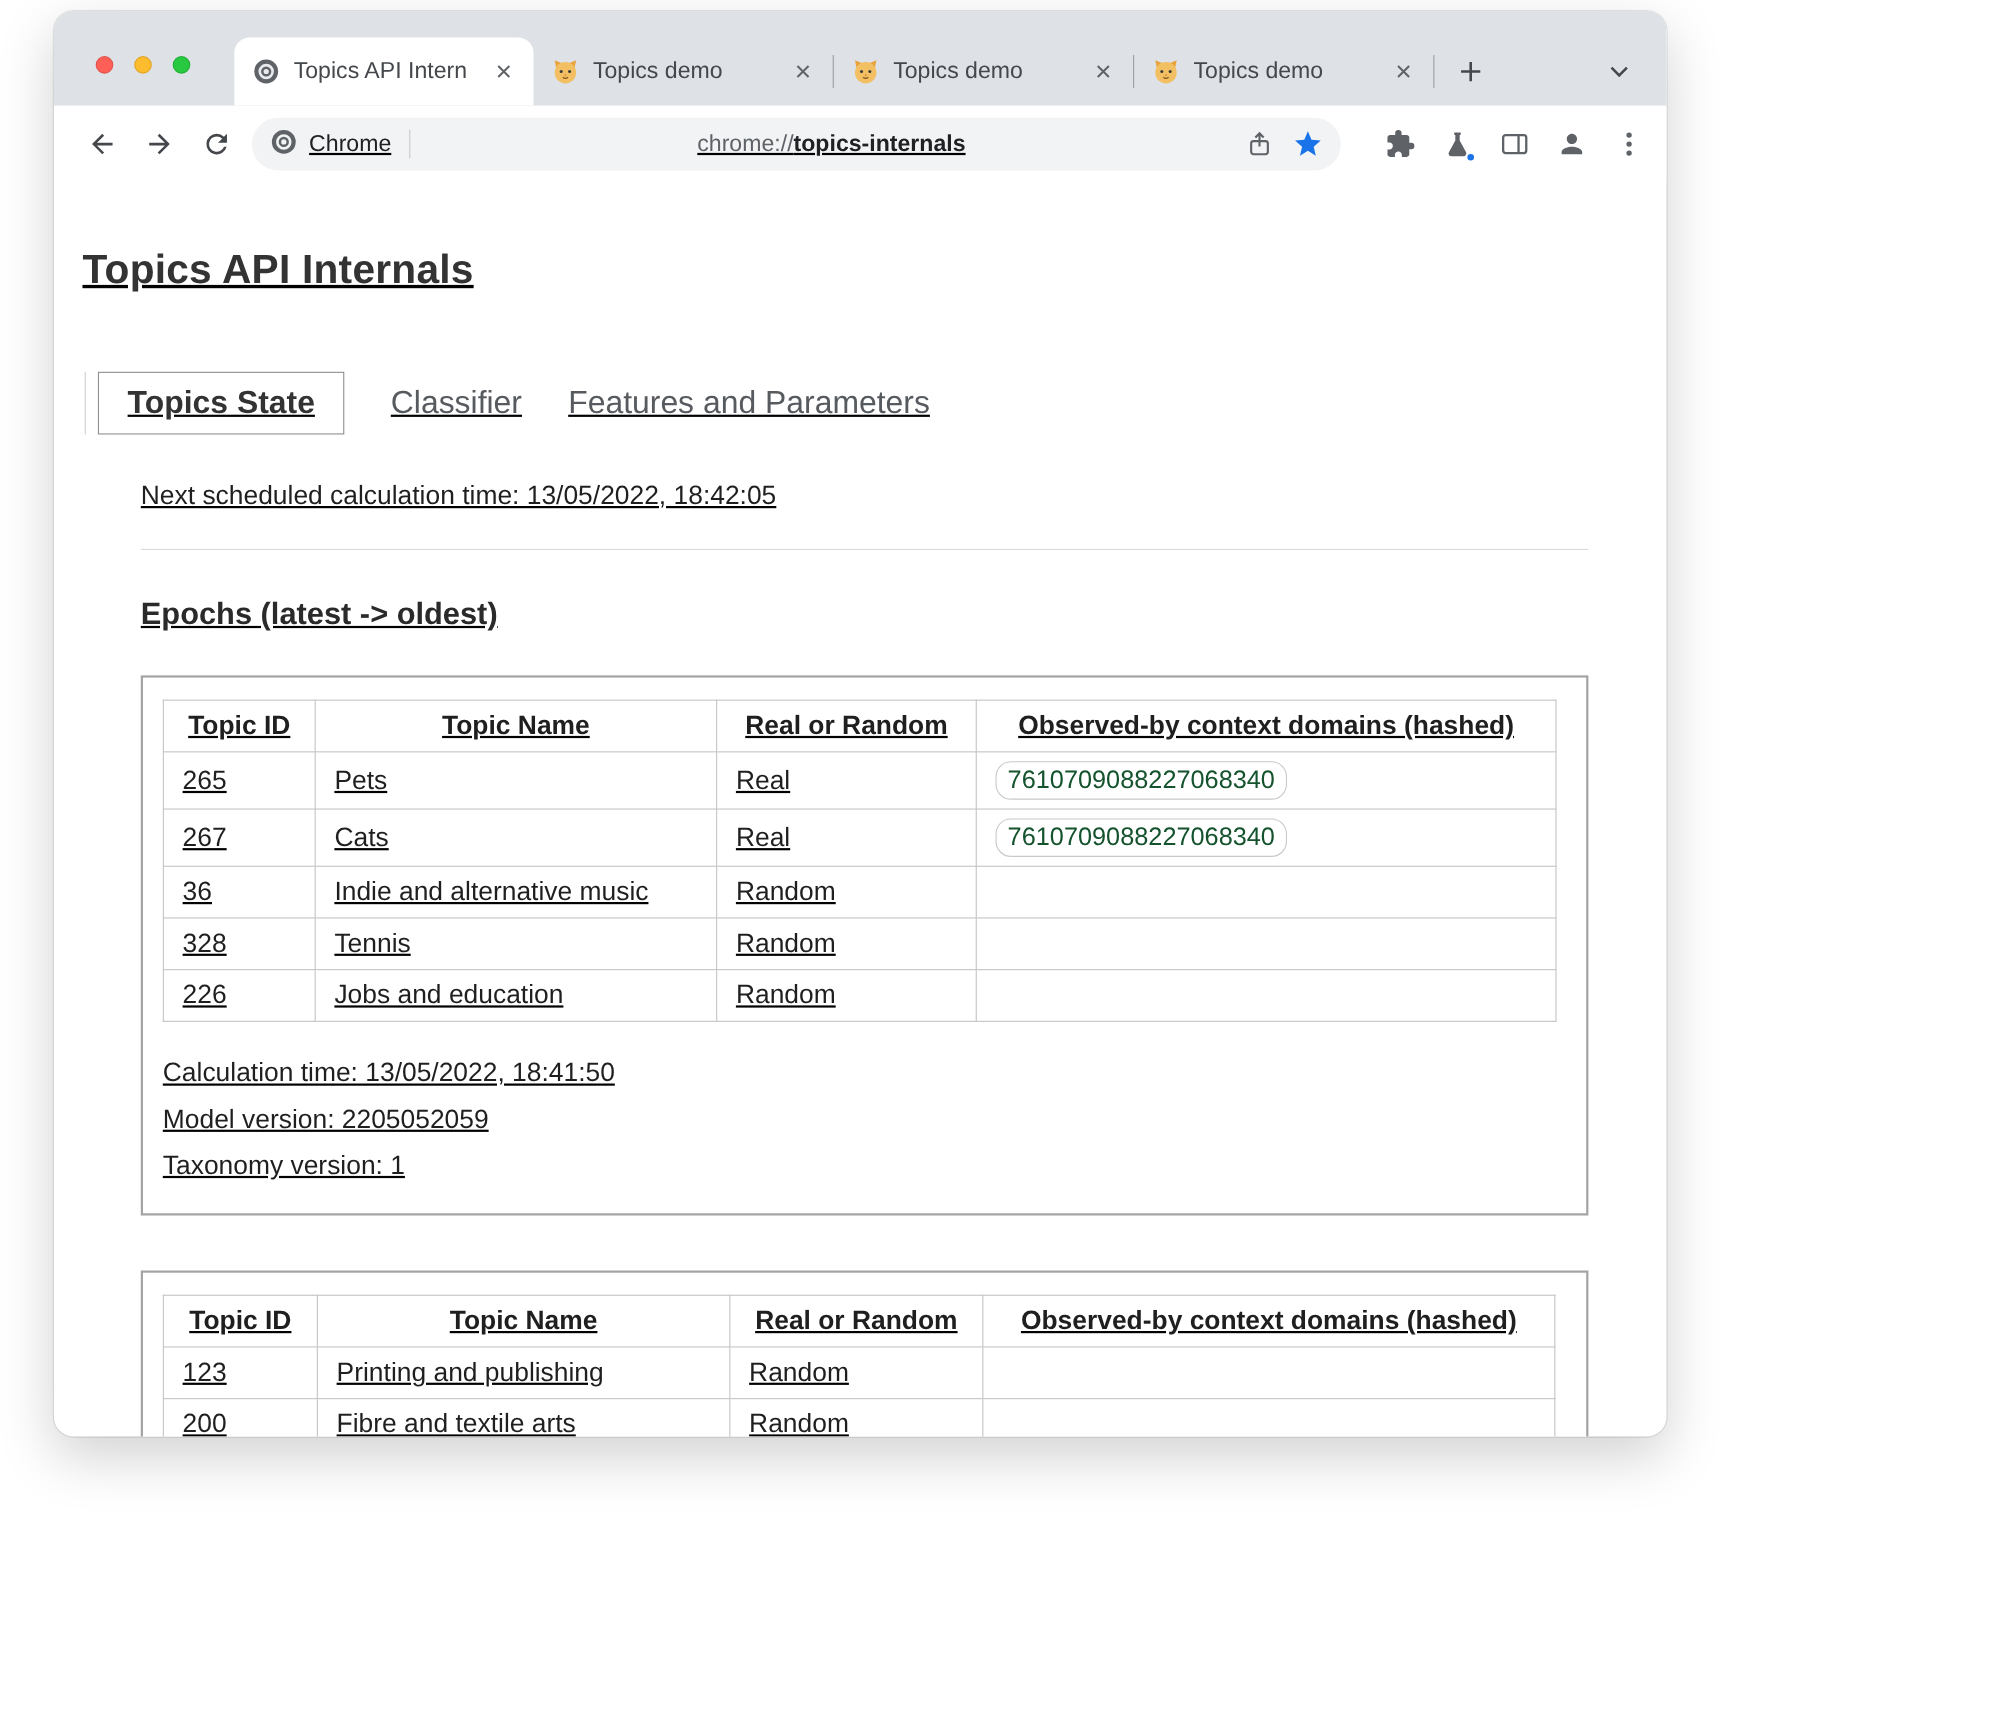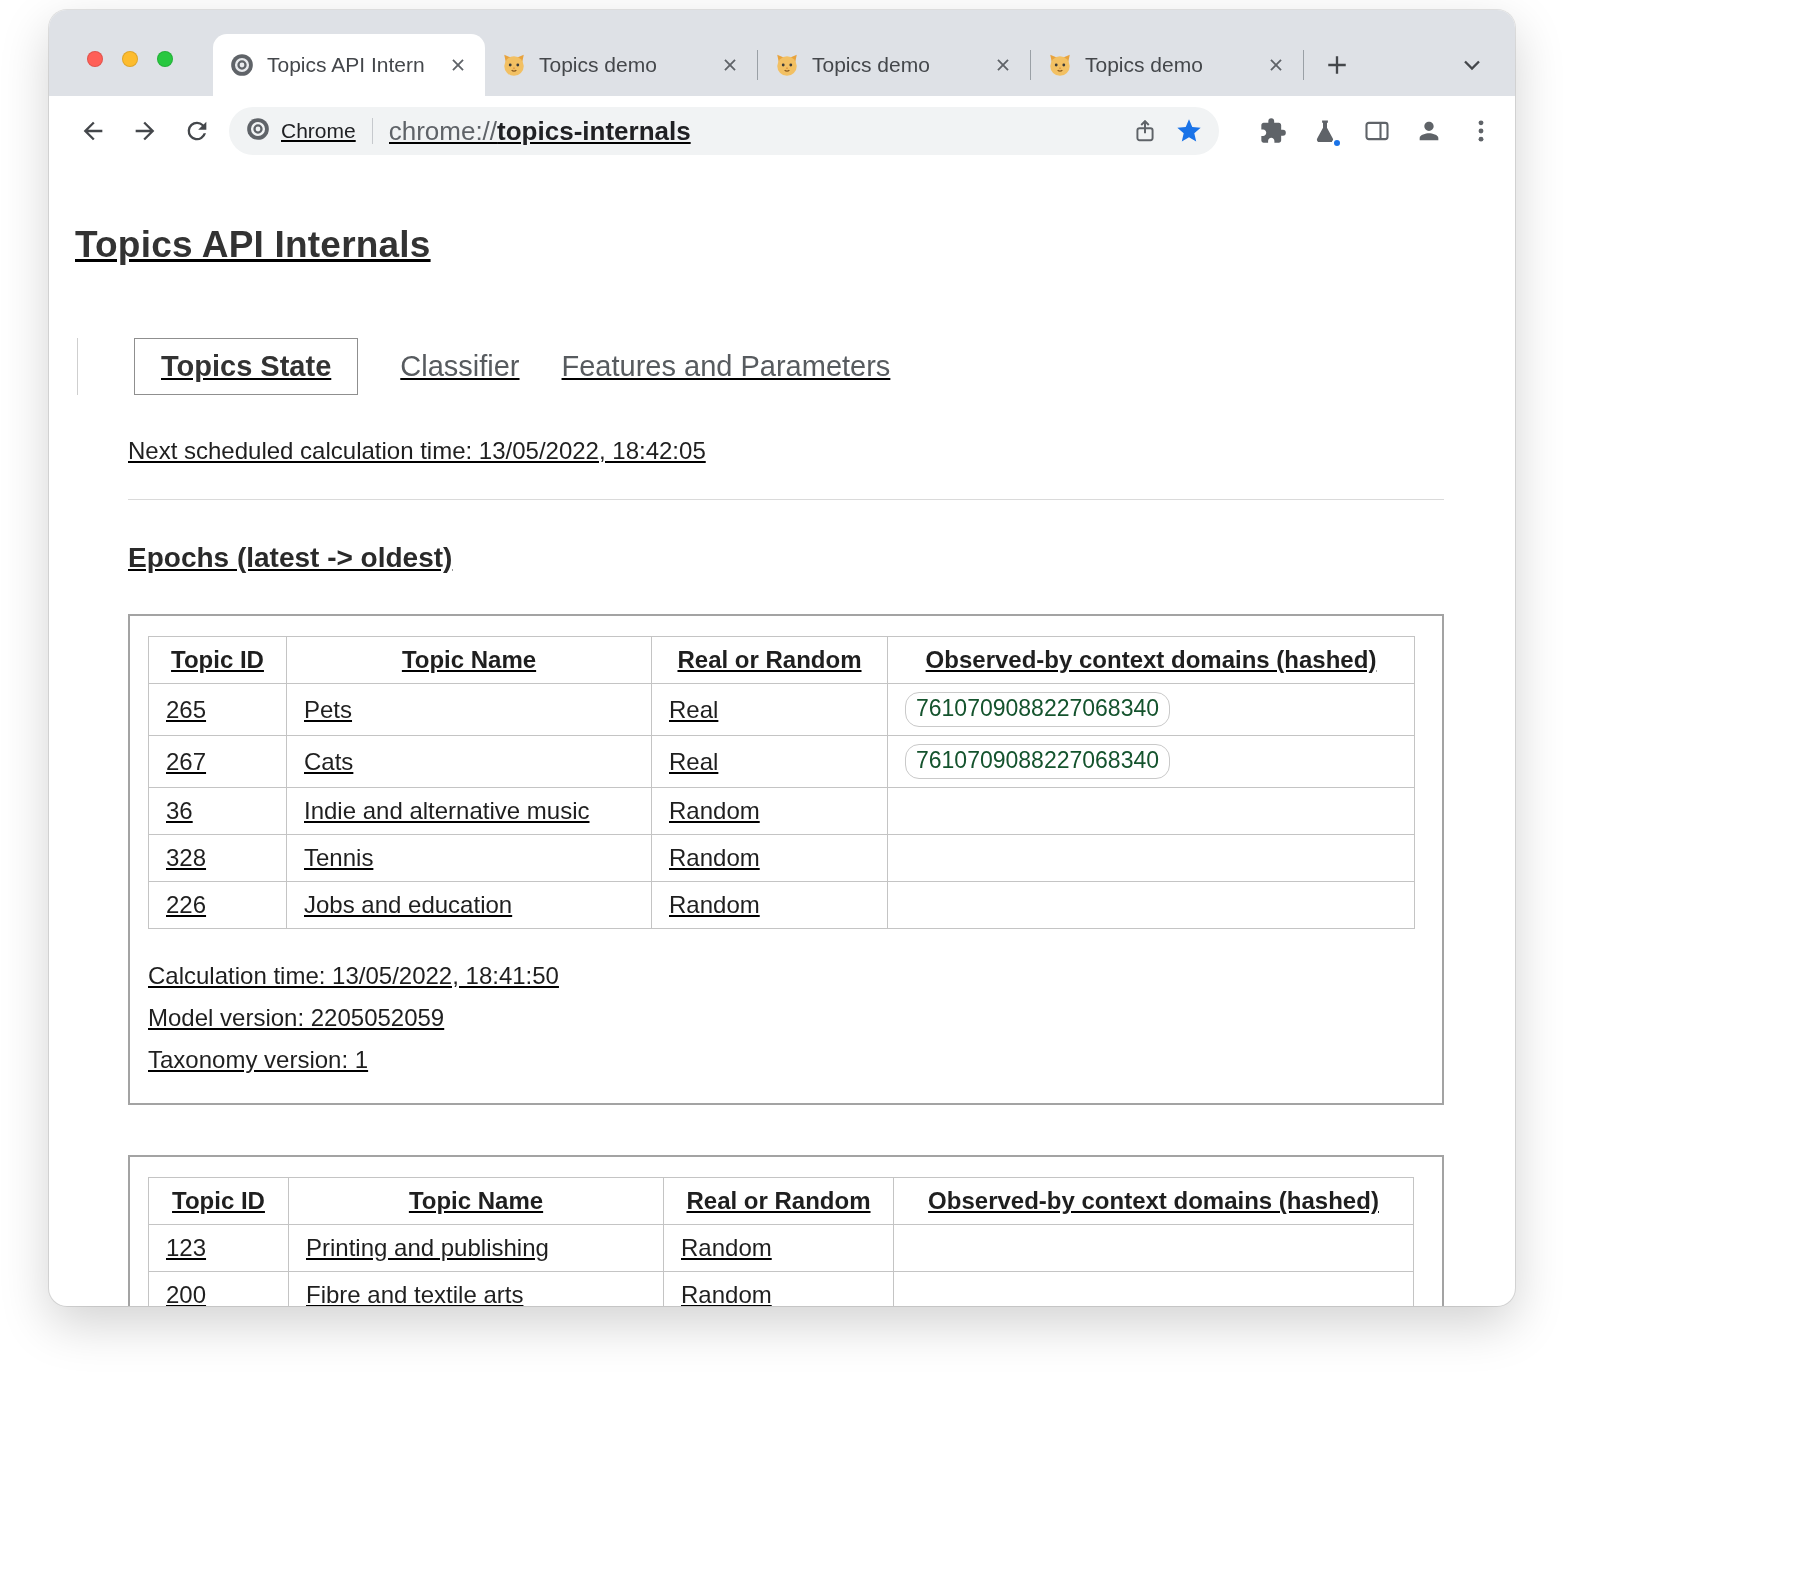--- a/index.html
+++ b/index.html
@@ -27,34 +27,34 @@
   .tab-sep{ width:1px; height:30px; background:#9aa0a6; align-self:center; }
   .newtab-btn{ width:34px; height:34px; margin:0 0 0 16px; align-self:center; display:flex; align-items:center; justify-content:center; border-radius:50%; }
   .tabsearch-btn{ margin-left:auto; margin-right:26px; width:34px; height:34px; align-self:center; display:flex; align-items:center; justify-content:center; }
 
   
   .toolbar{ height:70px; background:#fff; display:flex; align-items:center; padding:0 8px 0 18px; gap:0; }
   .tool-btn{ width:52px; height:52px; display:flex; align-items:center; justify-content:center; border-radius:50%; flex:0 0 auto; }
   .omnibox{ width:990px; height:48px; margin-left:6px; background:#f1f3f4; border-radius:24px; display:flex; align-items:center; padding:0 8px 0 16px; }
   .omnibox .site-label{ font-size:21px; color:#202124; margin-left:10px; }
   .omni-sep{ width:1px; height:26px; background:#c6c9cd; margin:0 16px; }
-  .omni-url{ font-size:26px; color:#5f6368; flex:1; white-space:nowrap; overflow:hidden; }
+  .omni-url{ font-size:21px; color:#5f6368; flex:1; white-space:nowrap; overflow:hidden;text-align:center; }
   .omni-url .url-host{ color:#202124; font-weight:700; }
   .omni-btn{ width:44px; height:44px; display:flex; align-items:center; justify-content:center; border-radius:50%; flex:0 0 auto; }
   .toolbar-spacer{ flex:1; }
   .flask-wrap{ position:relative; }
   .flask-dot{ position:absolute; right:9px; bottom:9px; width:10px; height:10px; border-radius:50%; background:#1a73e8; border:2px solid #fff; }
 
   
   .content{ padding:58px 0 0 26px; }
   .page-title{ font-size:37px; font-weight:700; color:#333; letter-spacing:.2px; }
 
   .page-tabs{ position:relative; display:flex; align-items:center; margin:72px 0 0 14px; }
   .page-tabs::before{ content:""; position:absolute; left:-12px; top:0; bottom:0; width:1px; background:#cfcfcf; }
-  .ptab{ font-size:29px; color:#575b5f; cursor:default;margin-left:45px; }
+  .ptab{ font-size:29px; color:#575b5f; cursor:default; }
   .ptab.active{ border:1px solid #8f8f8f; background:#fff; padding:11px 26px; font-weight:700; color:#333; }
   .ptab + .ptab{ margin-left:42px; }
 
   .panel{ margin-left:53px; width:1316px; }
   .next-calc{ margin-top:42px; font-size:24px; color:#1f1f1f; }
   .divider{ margin-top:34px; border:0; border-top:1px solid #dadada; height:0; }
   .epochs-heading{ margin-top:42px; font-size:28px; font-weight:700; color:#2a2a2a; }
 
   .epoch-box{ margin-top:40px; border:2px solid #a3a3a3; padding:20px 20px 22px 18px; background:#fff; }
   .epoch-box.second{ margin-top:50px; }

